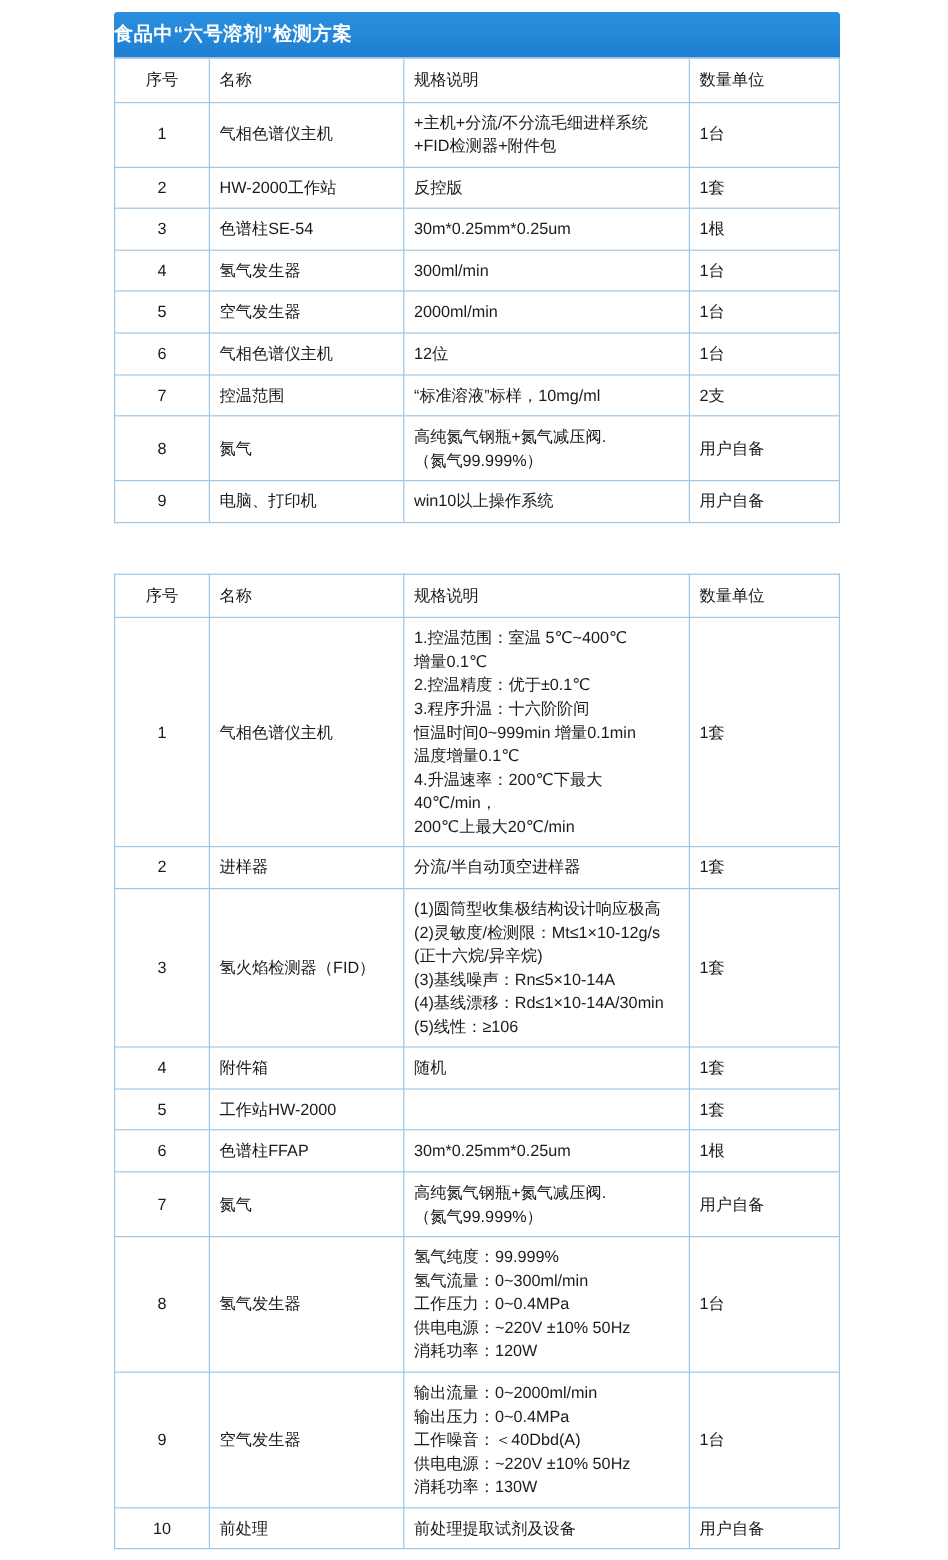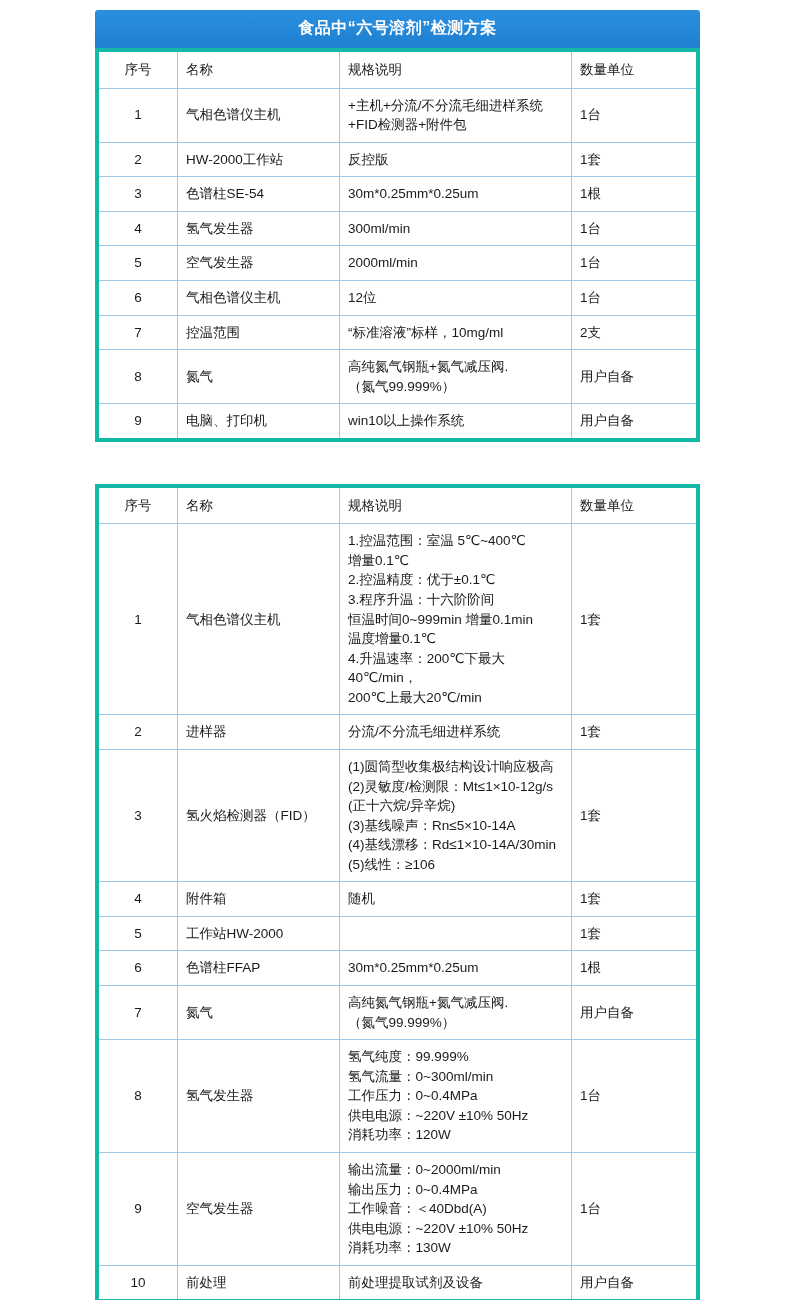--- a/index.html
+++ b/index.html
@@ -20,30 +20,29 @@
     padding: 10px 90px 0 95px;
   }
   .table-block {
     margin-bottom: 42px;
   }
   .tbl-title {
     background: linear-gradient(to bottom, #2a8fe0, #1f7fd0);
     color: #ffffff;
     font-size: 16px;
     font-weight: bold;
-    text-align: center;
     padding: 8px 0 9px 0;
     letter-spacing: 0.5px;
     border-radius: 3px 3px 0 0;
   }
   table.spec {
     border-collapse: collapse;
     width: 100%;
     table-layout: fixed;
-    border: 4px solid #14b8a6;
+    border: 1px solid #14b8a6;
   }
   table.spec td {
     border: 1px solid #9fc8e8;
     font-size: 13.5px;
     line-height: 1.45;
     padding: 7px 8px;
     vertical-align: middle;
     color: #1a1a1a;
   }
   .col-no {
@@ -169,21 +168,21 @@
 3.程序升温：十六阶阶间
 恒温时间0~999min 增量0.1min
 温度增量0.1℃
 4.升温速率：200℃下最大40℃/min，
 200℃上最大20℃/min</td>
           <td class="col-qty qty-mid">1套</td>
         </tr>
         <tr>
           <td class="col-no">2</td>
           <td class="col-name name-cell">进样器</td>
-          <td class="col-spec cell-multiline">分流/不分流毛细进样系统</td>
+          <td class="col-spec cell-multiline">分流/半自动顶空进样器</td>
           <td class="col-qty qty-mid">1套</td>
         </tr>
         <tr>
           <td class="col-no">3</td>
           <td class="col-name name-cell">氢火焰检测器（FID）</td>
           <td class="col-spec cell-multiline">(1)圆筒型收集极结构设计响应极高
 (2)灵敏度/检测限：Mt≤1×10-12g/s
 (正十六烷/异辛烷)
 (3)基线噪声：Rn≤5×10-14A
 (4)基线漂移：Rd≤1×10-14A/30min

